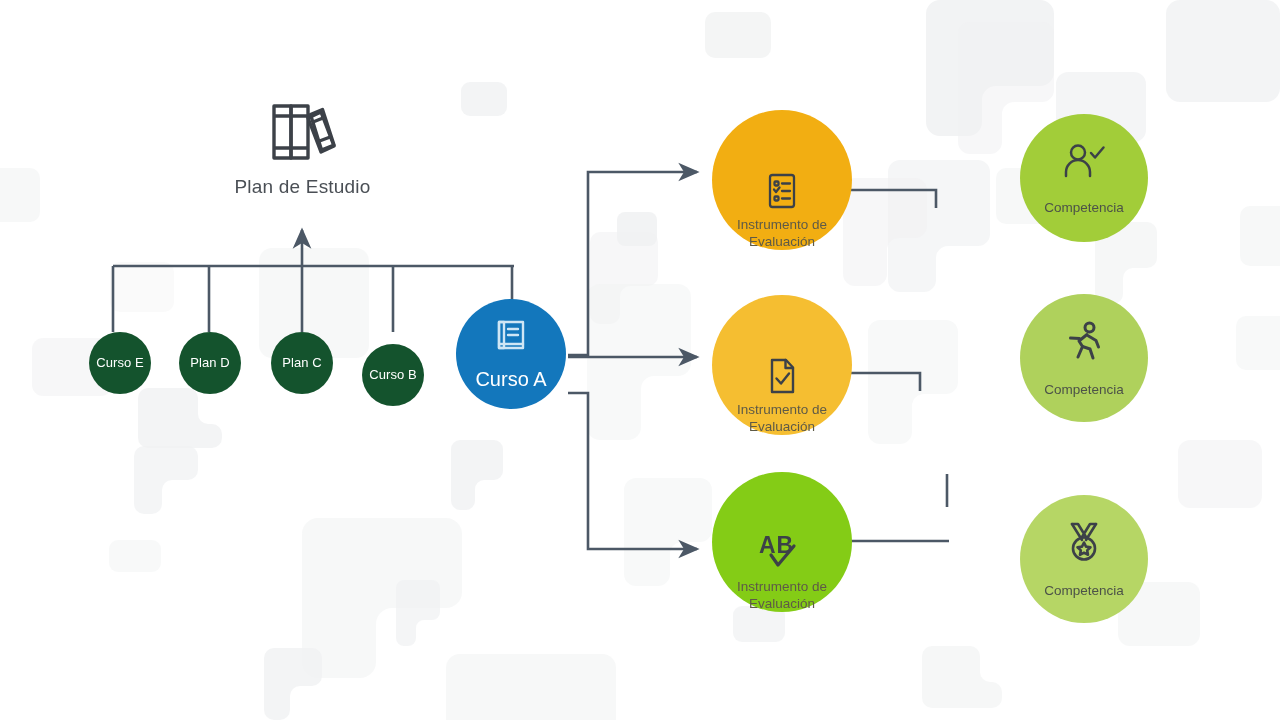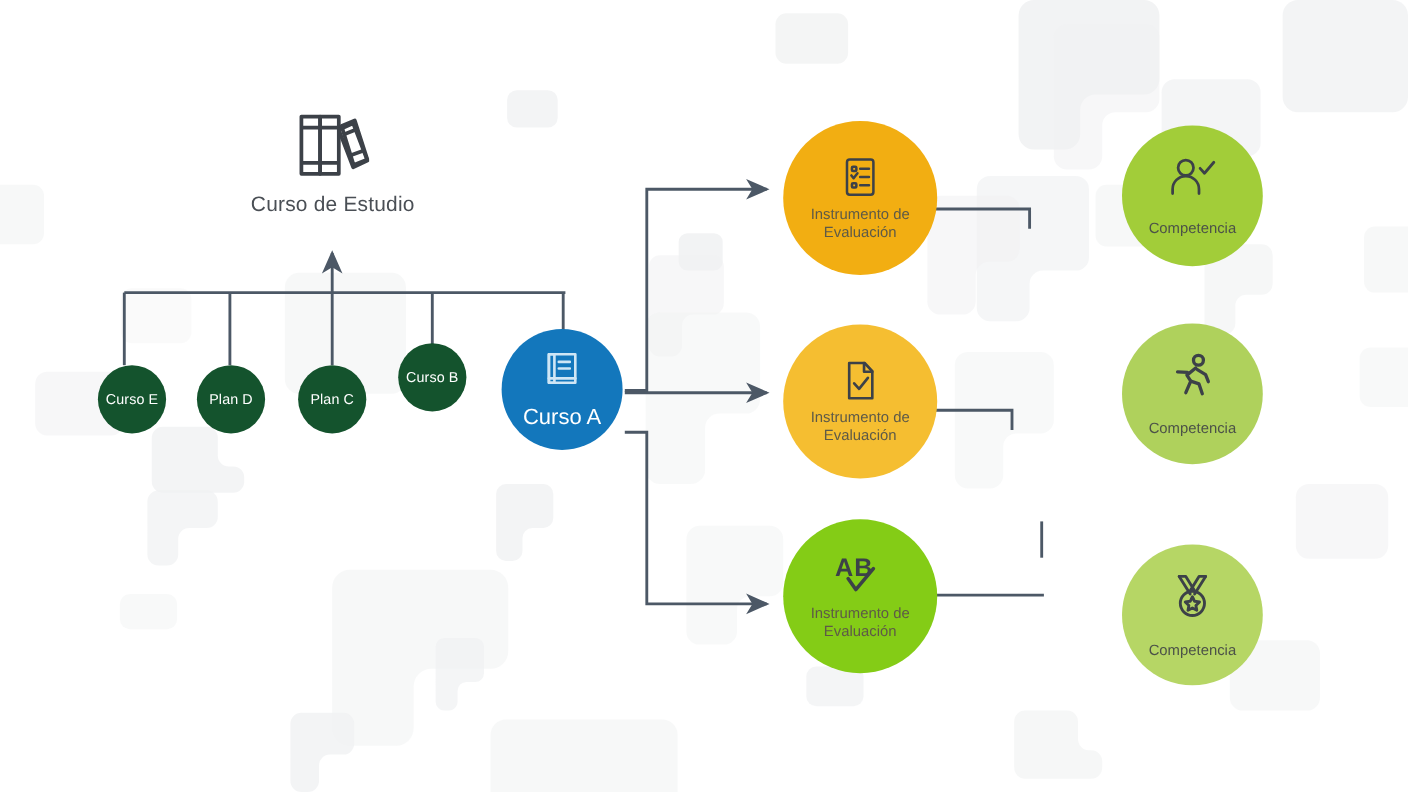--- a/index.html
+++ b/index.html
@@ -58,21 +58,21 @@
     background: #1377bc;
   }
   .course-main .node-label {
     color: #ffffff;
     font-size: 20px;
     margin-top: 14px;
   }
   .course-main .node-icon { margin-bottom: 1px; }
 
   .instrument-node {
-    width: 140px; height: 140px;
+    width: 140px; height: 140px; justify-content: flex-end;
   }
   .instrument-node .node-label {
     color: #5e5a47;
     font-size: 13.5px;
     line-height: 1.22;
     margin-top: 5px;
     white-space: pre-line;
   }
   .instrument-node .node-icon { margin-bottom: 1px; }
 
@@ -192,33 +192,33 @@
           <rect x="21" y="6" width="17" height="52"></rect>
           <path d="M4 16 H38 M4 48 H38"></path>
           <path d="M42 16 L55 10 L68 44 L55 50 Z" transform="translate(-4,2) rotate(0)"></path>
         </g>
         <g fill="none" stroke="#3c4148" stroke-width="3.4" stroke-linejoin="round">
           <path d="M40.5 14.5 L52.5 9.5 L64 45 L51.5 50 Z"></path>
           <path d="M43 22 L55.5 17 M49.5 41 L61.5 36.5"></path>
         </g>
       </svg>
     </span>
-    <span class="plan-label">Curso de Estudio</span>
+    <span class="plan-label">Plan de Estudio</span>
   </div>
 
   <div class="node course-node" style="left:89px; top:332px;">
     <span class="node-label">Curso E</span>
   </div>
   <div class="node course-node" style="left:179px; top:332px;">
     <span class="node-label">Plan D</span>
   </div>
   <div class="node course-node" style="left:271px; top:332px;">
     <span class="node-label">Plan C</span>
   </div>
-  <div class="node course-node" style="left:362px; top:312px;">
+  <div class="node course-node" style="left:362px; top:344px;">
     <span class="node-label">Curso B</span>
   </div>
 
   <div class="node course-main" style="left:456px; top:299px;">
     <span class="node-icon">
       <svg width="36" height="36" viewBox="0 0 36 36">
         <g fill="none" stroke="#cfe6f5" stroke-width="2.4" stroke-linejoin="round" stroke-linecap="round">
           <path d="M6 5 H30 V31 H6 Z"></path>
           <path d="M6 5 H11 V31 H6 Z"></path>
           <path d="M15 12 H25 M15 18 H25"></path>

